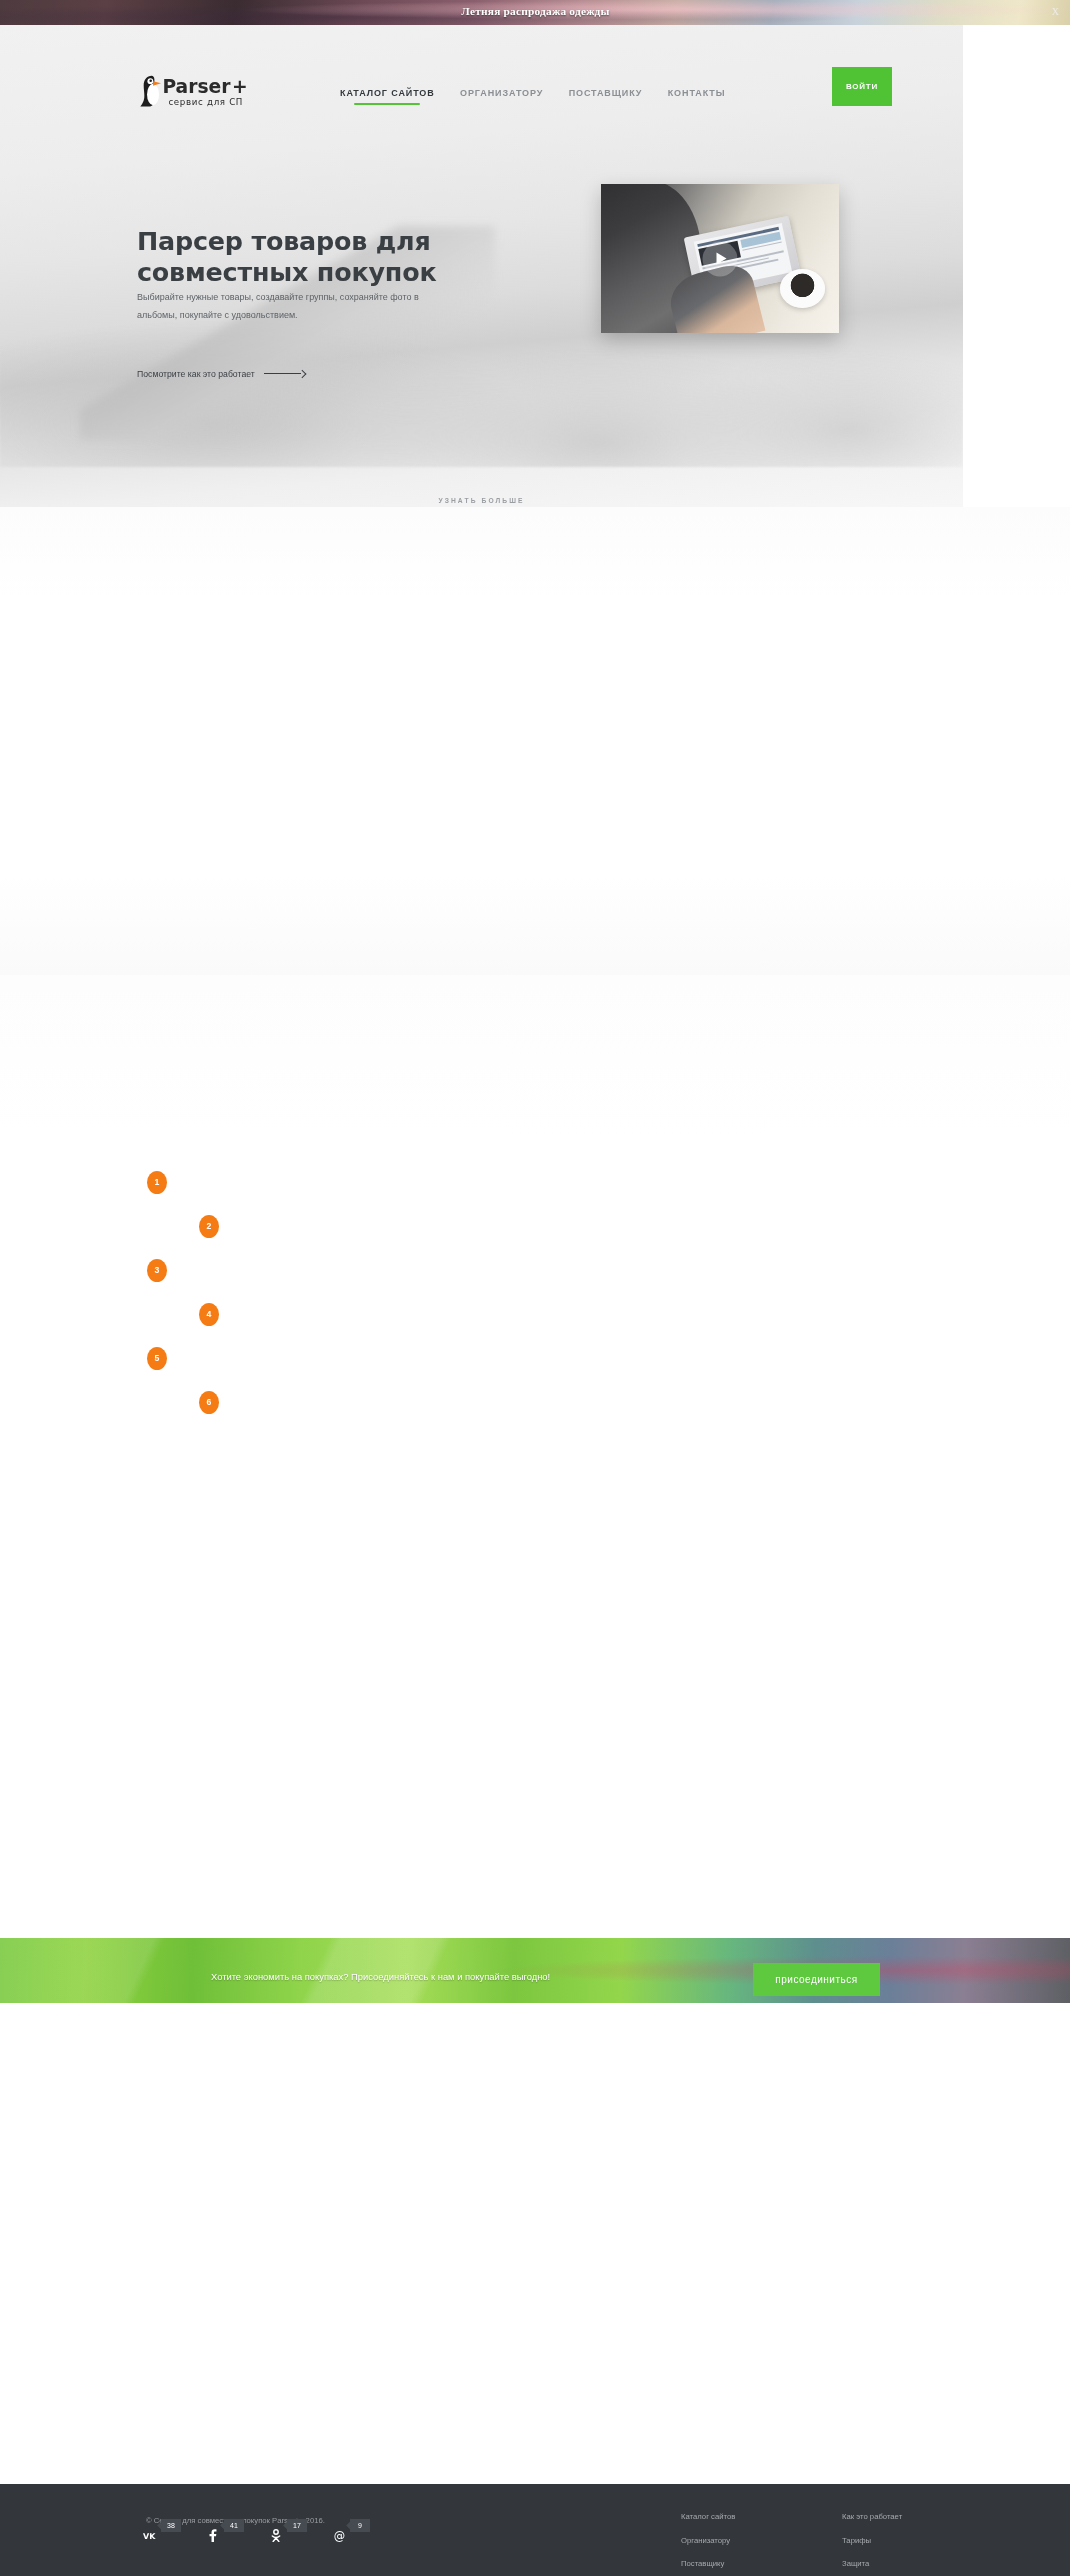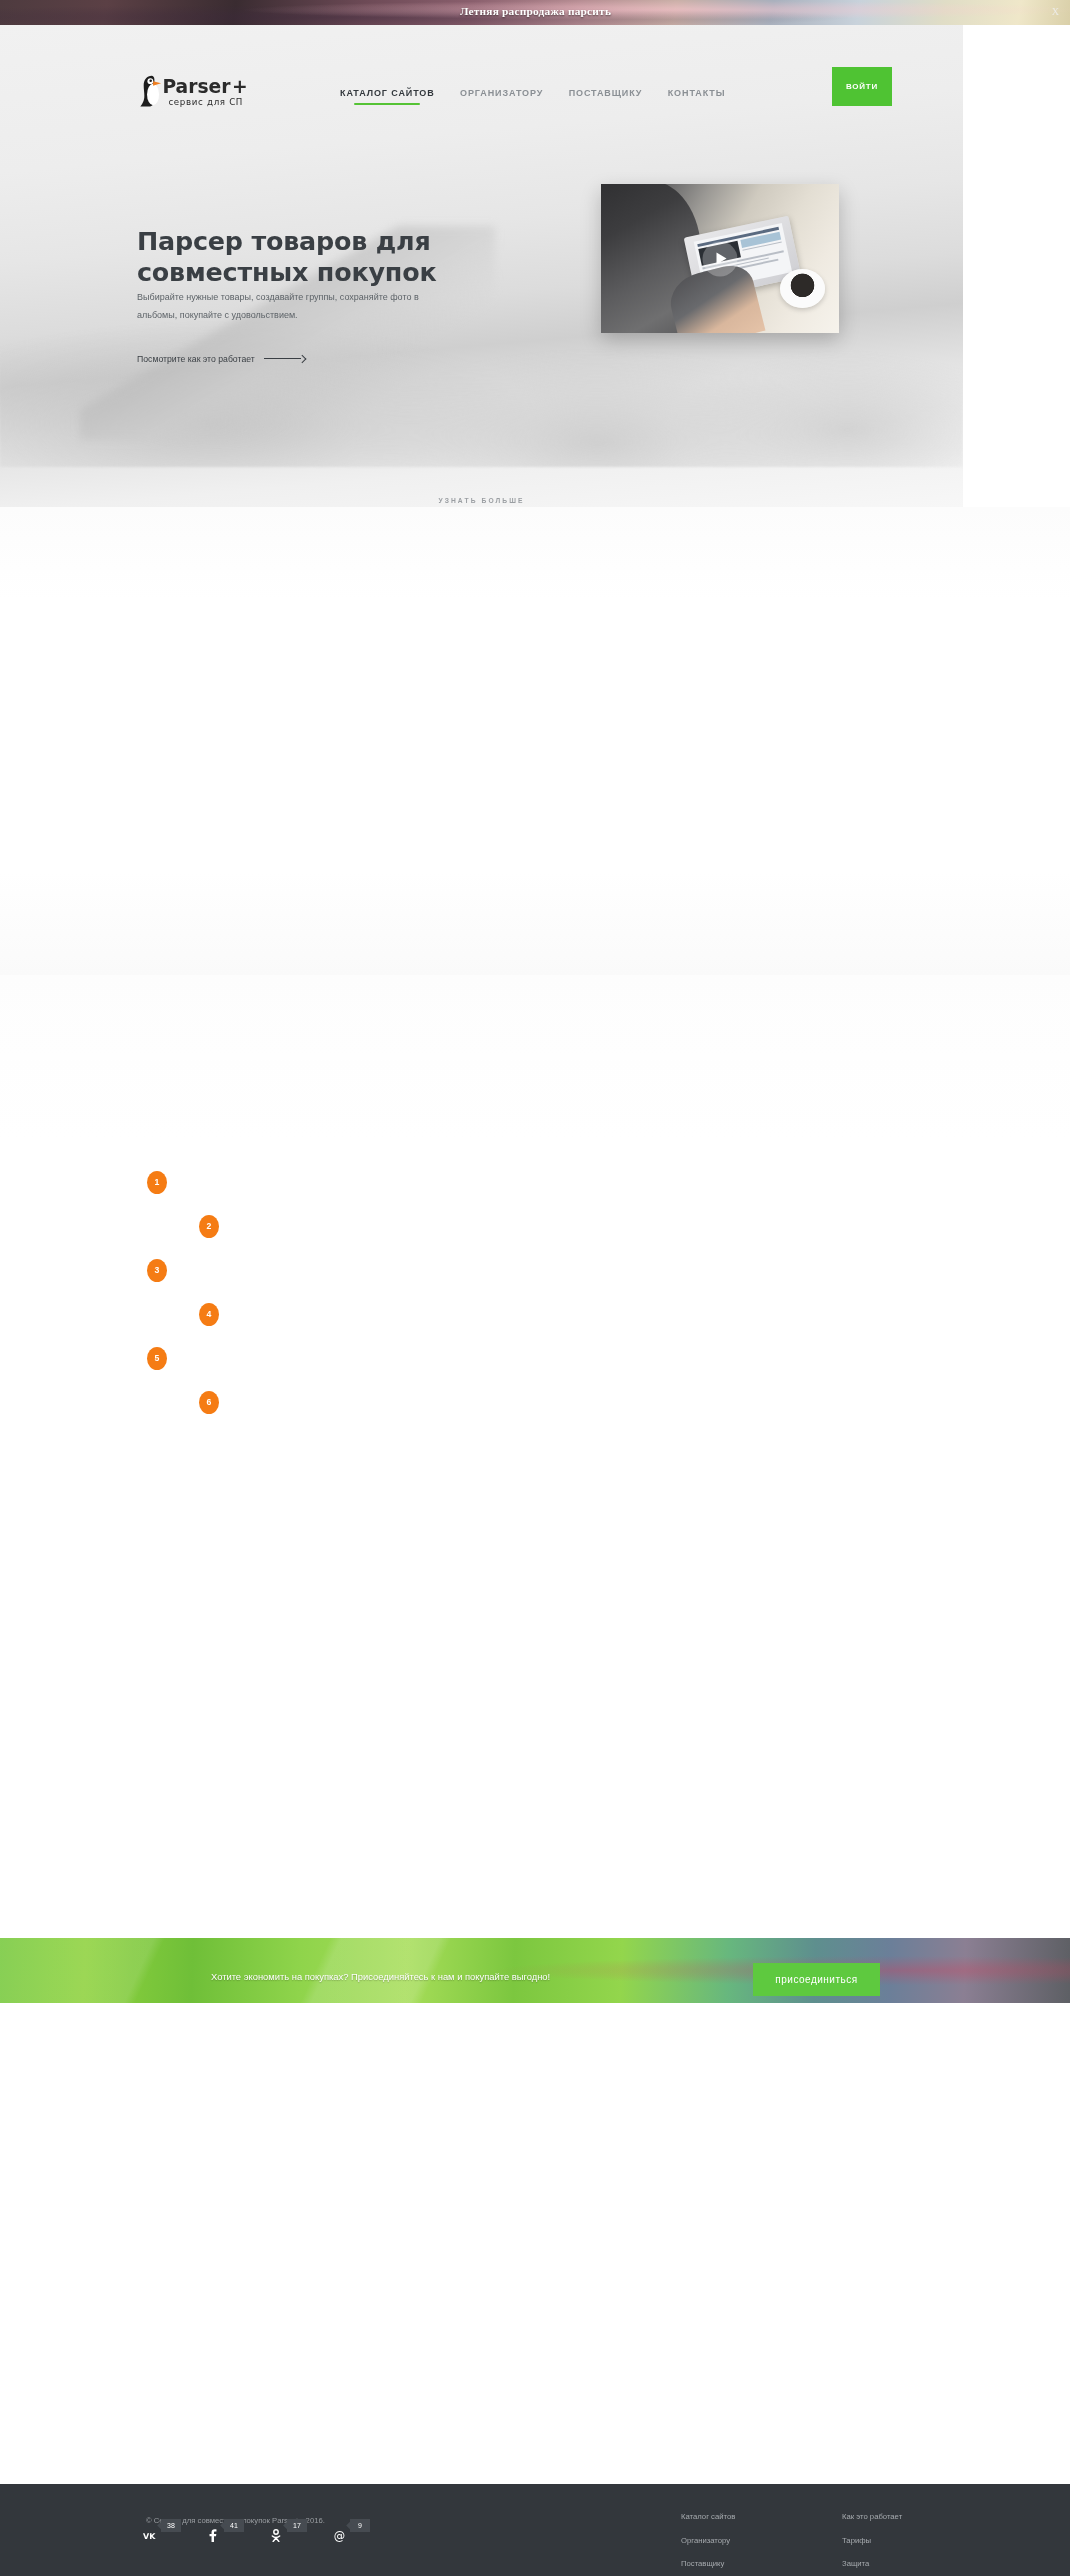--- a/index.html
+++ b/index.html
@@ -71,21 +71,21 @@
     display:flex;align-items:center;justify-content:center;font-family:inherit;
   }
 
   .hero-left{position:absolute;left:137px;top:201px;width:348px;z-index:8;}
   .hero-title{
     font-size:25.4px;line-height:1.22;font-weight:800;color:#3a3f44;letter-spacing:-0.2px;
     font-family:"DejaVu Sans","Liberation Sans",sans-serif;
   }
   .hero-sub{font-size:9px;line-height:2.05;color:#5d6368;max-width:314px;}
   .hero-link{
-    margin-top:29px;display:inline-flex;align-items:center;gap:9.4px;font-size:8.7px;color:#3a3f44;
+    margin-top:44px;display:inline-flex;align-items:center;gap:9.4px;font-size:8.7px;color:#3a3f44;
     text-decoration:none;cursor:pointer;
   }
   .arrow-r{width:41px;height:6.7px;position:relative;display:inline-block}
   .arrow-r:before{content:"";position:absolute;left:0;top:2.7px;width:37px;height:0.9px;background:#3a3f44}
   .arrow-r:after{content:"";position:absolute;right:0;top:0.3px;width:5.4px;height:5.4px;border-top:0.9px solid #3a3f44;border-right:0.9px solid #3a3f44;transform:rotate(45deg)}
 
   .video-box{
     position:absolute;left:601px;top:159px;width:238px;height:149px;z-index:8;
     box-shadow:0 6.7px 19px rgba(0,0,0,.22);overflow:hidden;cursor:pointer;
     background:linear-gradient(120deg,#3b3b3e 0%,#5e5e60 18%,#9a9894 34%,#cfcabf 50%,#e3ded3 66%,#efeae1 82%,#f6f3ec 100%);
@@ -190,21 +190,21 @@
   .fcol a{font-size:7.7px;color:#a6aaae;text-decoration:none;}
   .fc1{left:681px}
   .fc2{left:842px}
 </style>
 </head>
 <body>
 
 <div class="page">
 
   <div class="promo-bar">
-    <div class="promo-text">Летняя распродажа парсить</div>
+    <div class="promo-text">Летняя распродажа одежды</div>
     <div class="promo-close">X</div>
   </div>
 
   <div class="hero">
     <div class="mtn"></div>
     <div class="mtn2"></div>
 
     <div class="hdr">
       <div class="logo">
         <svg width="127" height="39" viewBox="0 0 190 58" aria-hidden="true">

